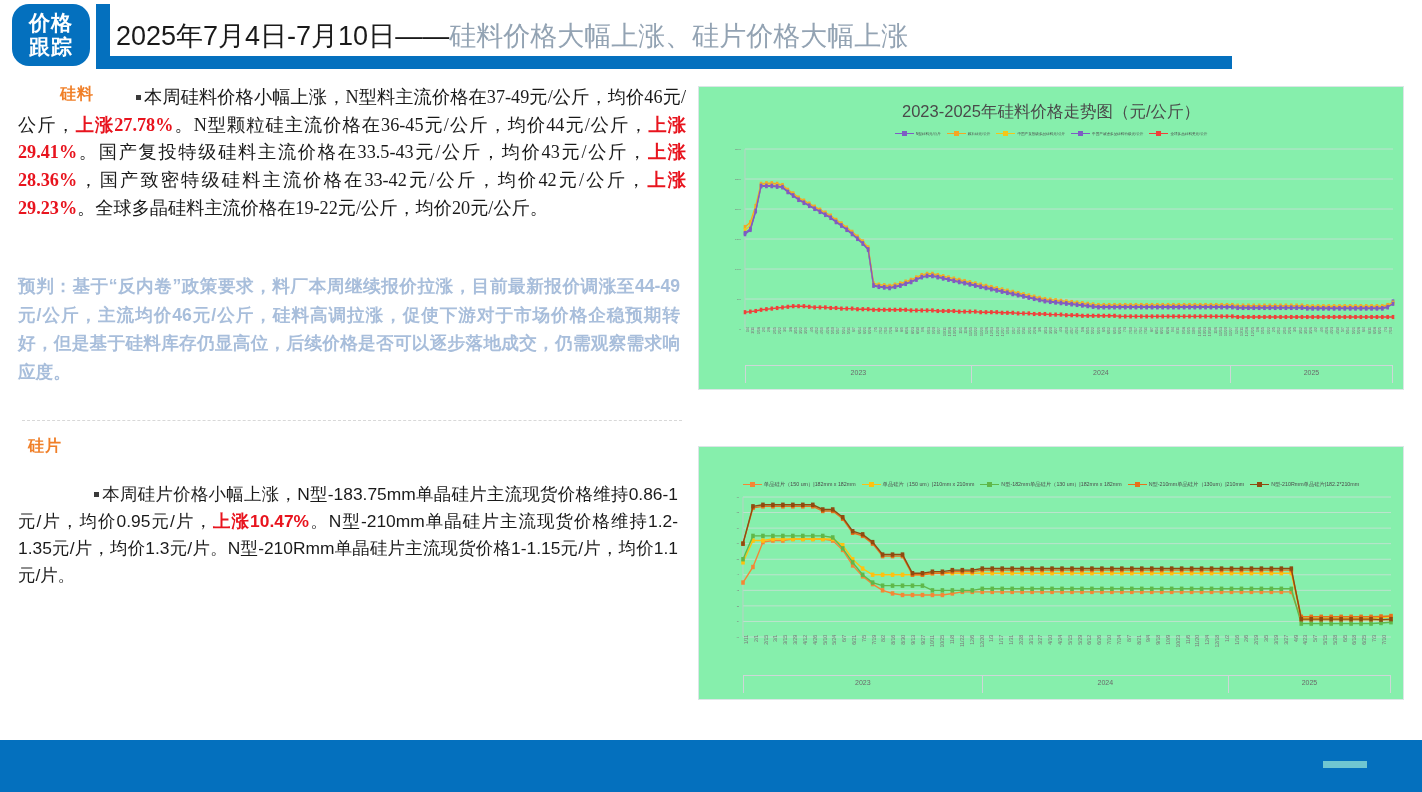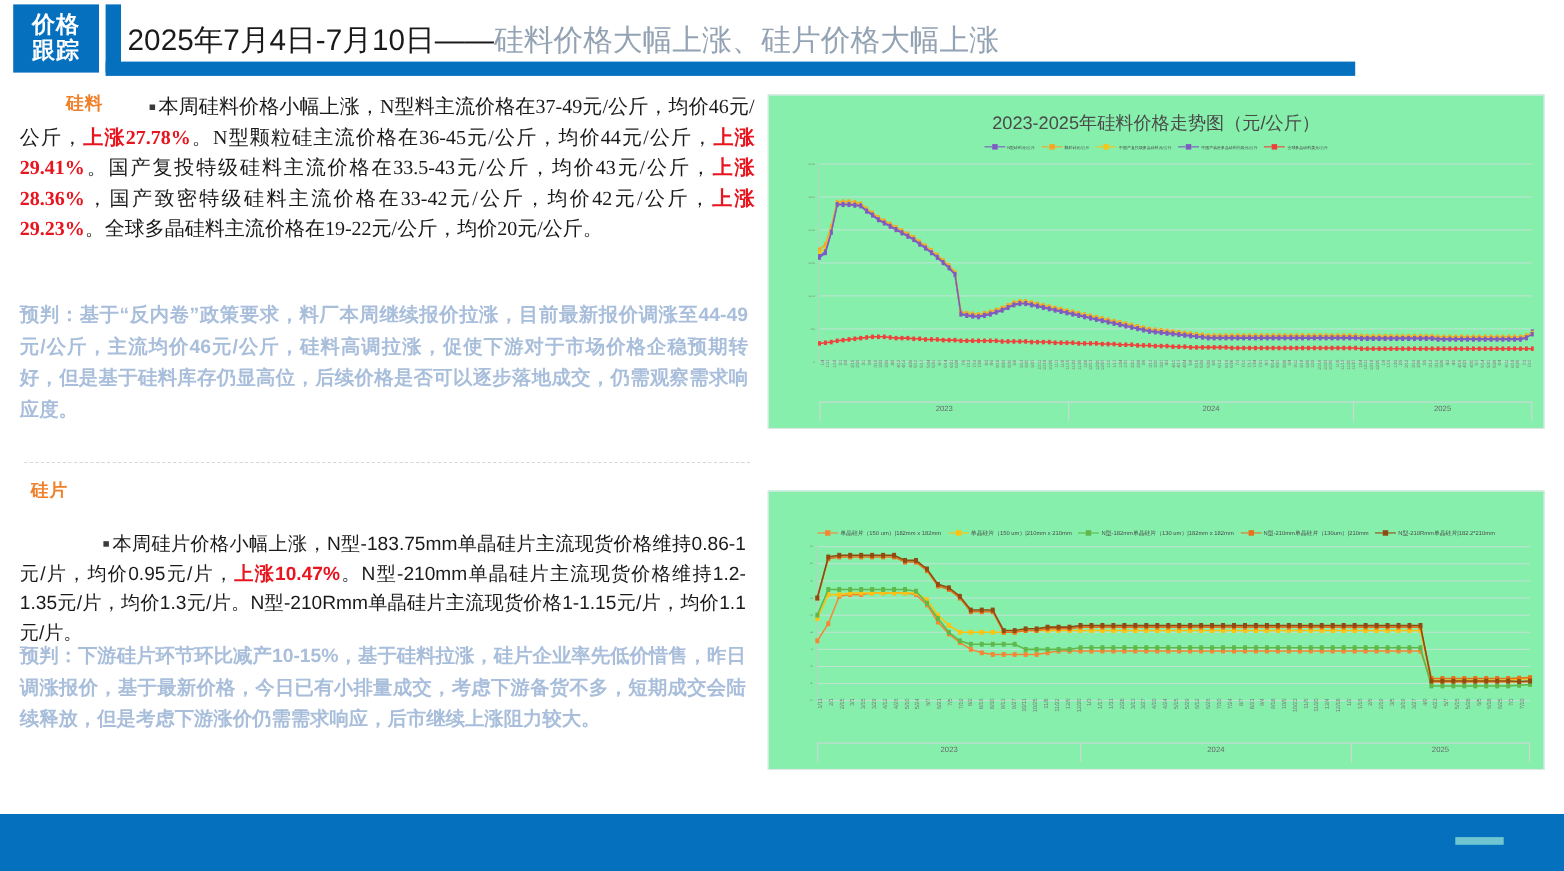--- a/index.html
+++ b/index.html
@@ -10,21 +10,21 @@
     overflow: hidden;
     position: relative;
   }
 
   
   .header { position: absolute; left: 0; top: 0; width: 1422px; height: 78px; }
   .hdr-tag {
     position: absolute; left: 12px; top: 4px; width: 78px; height: 62px;
     background: #0470BE; color: #ffffff;
     display: flex; flex-direction: column; align-items: center; justify-content: center;
-    font-size: 21px; font-weight: 700; line-height: 1.12; letter-spacing: 1px;
+    font-size: 21px; font-weight: 700; line-height: 1.12; letter-spacing: 1px; border-radius: 17px;
   }
   .hdr-bar-left {
     position: absolute; left: 96px; top: 4px; width: 14px; height: 62px;
     background: #0470BE;
   }
   .hdr-title {
     position: absolute; left: 116px; top: 18px;
     font-size: 27px; font-weight: 400; color: #1a1a1a;
     white-space: nowrap; letter-spacing: 0px;
   }
@@ -171,21 +171,20 @@
     <span class="bullet-sq"></span><span id="poly-body"><span>本周硅料价格小幅上涨，N型料主流价格在37-49元/公斤，均价46元/公斤，</span><span class="up">上涨27.78%</span><span>。N型颗粒硅主流价格在36-45元/公斤，均价44元/公斤，</span><span class="up">上涨29.41%</span><span>。国产复投特级硅料主流价格在33.5-43元/公斤，均价43元/公斤，</span><span class="up">上涨28.36%</span><span>，国产致密特级硅料主流价格在33-42元/公斤，均价42元/公斤，</span><span class="up">上涨29.23%</span><span>。全球多晶硅料主流价格在19-22元/公斤，均价20元/公斤。</span></span>
   </div>
   <div class="forecast forecast-1">预判：基于“反内卷”政策要求，料厂本周继续报价拉涨，目前最新报价调涨至44-49元/公斤，主流均价46元/公斤，硅料高调拉涨，促使下游对于市场价格企稳预期转好，但是基于硅料库存仍显高位，后续价格是否可以逐步落地成交，仍需观察需求响应度。</div>
 
   <div class="divider"></div>
 
   <div class="sec-label sec-label-2" style="top:352px;">硅片</div>
   <div class="body-sans para-2">
     <span class="bullet-sq"></span><span id="wafer-body"><span>本周硅片价格小幅上涨，N型-183.75mm单晶硅片主流现货价格维持0.86-1元/片，均价0.95元/片，</span><span class="up">上涨10.47%</span><span>。N型-210mm单晶硅片主流现货价格维持1.2-1.35元/片，均价1.3元/片。N型-210Rmm单晶硅片主流现货价格1-1.15元/片，均价1.1元/片。</span></span>
   </div>
-  <div class="forecast forecast-2">预判：下游硅片环节环比减产10-15%，基于硅料拉涨，硅片企业率先低价惜售，昨日调涨报价，基于最新价格，今日已有小排量成交，考虑下游备货不多，短期成交会陆续释放，但是考虑下游涨价仍需需求响应，后市继续上涨阻力较大。</div>
 </div>
 
 <div class="chart-panel" id="chart1">
   <div class="chart-title">2023-2025年硅料价格走势图（元/公斤）</div>
   <div class="legend">
       <div class="leg-item">
         <span class="leg-mark">
           <span class="leg-line" style="background: rgb(126, 91, 196);"></span>
           <span class="leg-dot" style="background: rgb(126, 91, 196);"></span>
           <span class="leg-line" style="background: rgb(126, 91, 196);"></span>

